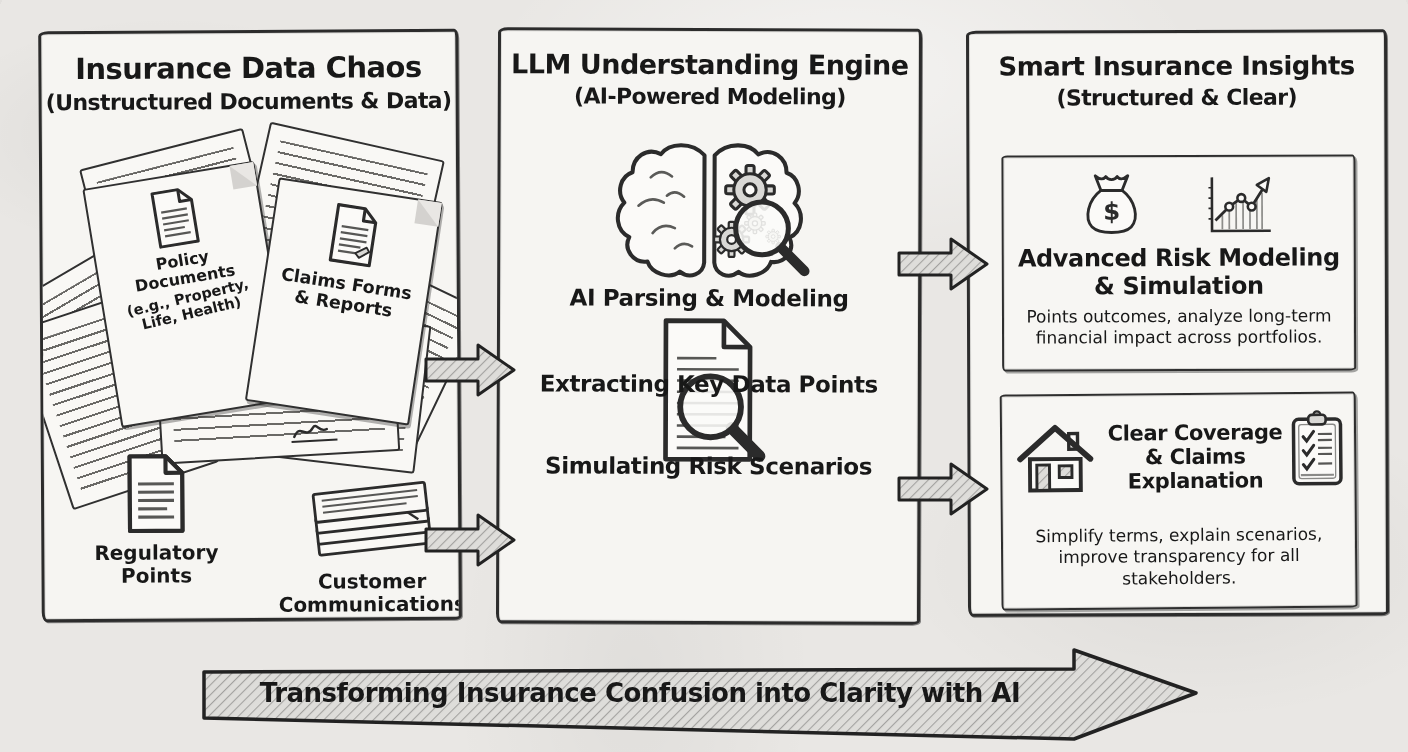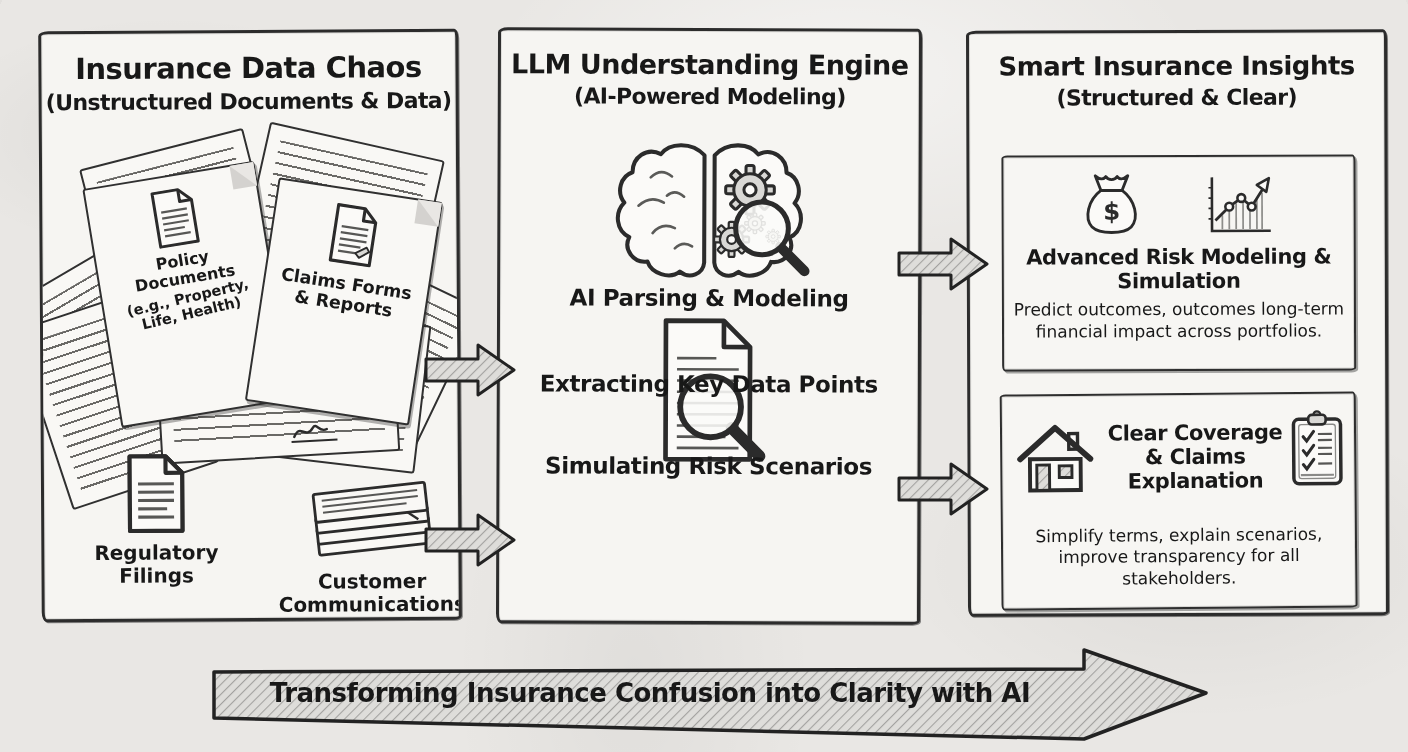--- a/index.html
+++ b/index.html
@@ -63,35 +63,35 @@
   #mid-item-3{top:492px;max-width:300px;line-height:1.25;}
   .docsearch-wrap{position:absolute;top:284px;left:50%;transform:translateX(-50%);z-index:1;}
 
   
   .card{position:absolute;background:#f7f6f3;border:2.5px solid #2e2e2e;
     border-radius:6px 3px 7px 3px / 3px 7px 3px 6px;
     box-shadow:2px 2px 0 rgba(40,40,40,.4), inset 0 0 0 1px rgba(40,40,40,.15);}
   #card-0{left:32px;top:122px;width:350px;height:212px;}
   #card-1{left:30px;top:360px;width:352px;height:212px;transform:rotate(-0.3deg);}
   .card-icons{display:flex;justify-content:center;align-items:flex-end;gap:58px;margin-top:12px;}
-  .card-title{font-weight:bold;text-align:center;font-size:21px;line-height:1.15;margin-top:6px;letter-spacing:-0.4px;}
+  .card-title{font-weight:bold;text-align:center;font-size:24px;line-height:1.15;margin-top:6px;letter-spacing:-0.4px;}
   .card-desc{text-align:center;font-size:17px;line-height:1.25;margin-top:6px;padding:0 8px;font-weight:500;}
   #card-1 .card-title{position:absolute;left:96px;right:62px;top:20px;font-size:21px;}
   #card-1 .card-desc{position:absolute;left:6px;right:6px;top:124px;}
   .house-wrap{position:absolute;left:12px;top:24px;}
   .clipboard-wrap{position:absolute;right:10px;top:16px;}
 
   
   .flow-arrow{position:absolute;z-index:5;}
   #arrow-lm-1{left:424px;top:342px;}
   #arrow-lm-2{left:424px;top:512px;}
   #arrow-mr-1{left:897px;top:236px;}
   #arrow-mr-2{left:897px;top:461px;}
 
-  .banner{position:absolute;left:210px;top:645px;width:1002px;height:100px;z-index:5;}
+  .banner{position:absolute;left:200px;top:645px;width:1002px;height:100px;z-index:5;}
   .banner svg{position:absolute;inset:0;}
   .banner-label{position:absolute;left:10px;width:860px;top:24px;height:48px;
     display:flex;align-items:center;justify-content:center;
     font-weight:bold;font-size:26px;letter-spacing:-0.5px;}
 </style>
 </head>
 <body>
 
 <svg width="0" height="0" style="position:absolute" aria-hidden="true">
   <defs>
@@ -172,21 +172,21 @@
       </svg>
       <div class="doc-label" style="font-size:17.5px;width:150px;margin-top:10px;">Claims Forms &amp; Reports</div>
     </div>
   </div>
 
   <div class="side-group" style="left:22px;top:420px;width:180px;">
     <svg width="62" height="80" viewBox="0 0 44 58">
         <use href="#minidoc" transform="scale(0.76)" transform-origin="0 0" style="transform:scale(1.0)"></use>
         <use href="#minidoc"></use>
       </svg>
-    <div class="side-label" style="width:150px;">Regulatory Filings</div>
+    <div class="side-label" style="width:150px;">Regulatory Points</div>
   </div>
 
   <div class="side-group" style="left:225px;top:438px;width:205px;">
     <svg width="140" height="92" viewBox="0 0 140 92">
       <g transform="rotate(-6 70 50)">
         <rect x="14" y="64" width="112" height="15" rx="2" fill="#f9f8f5" stroke="#2b2b2b" stroke-width="2.8"></rect>
         <rect x="14" y="53" width="112" height="15" rx="2" fill="#f9f8f5" stroke="#2b2b2b" stroke-width="2.8"></rect>
         <rect x="14" y="42" width="112" height="15" rx="2" fill="#f9f8f5" stroke="#2b2b2b" stroke-width="2.8"></rect>
         <rect x="14" y="18" width="112" height="28" rx="2" fill="#f9f8f5" stroke="#2b2b2b" stroke-width="2.8"></rect>
         <g stroke="#575755" stroke-width="2">
@@ -282,21 +282,21 @@
             <line x1="8" y1="52" x2="12" y2="52"></line>
           </g>
         <polyline points="16,54 32,38 46,28 58,38 72,16" fill="none" stroke="#2b2b2b" stroke-width="3.2" stroke-linejoin="round"></polyline>
         <polygon points="64,13 78,5 75,21" fill="#fbfaf8" stroke="#2b2b2b" stroke-width="3" stroke-linejoin="round"></polygon>
         <circle cx="32" cy="38" r="4.5" fill="#fbfaf8" stroke="#2b2b2b" stroke-width="3"></circle>
         <circle cx="46" cy="28" r="4.5" fill="#fbfaf8" stroke="#2b2b2b" stroke-width="3"></circle>
         <circle cx="58" cy="38" r="4.5" fill="#fbfaf8" stroke="#2b2b2b" stroke-width="3"></circle>
       </svg>
     </div>
     <div class="card-title">Advanced Risk Modeling &amp; Simulation</div>
-    <div class="card-desc">Predict outcomes, outcomes long-term financial impact across portfolios.</div>
+    <div class="card-desc">Points outcomes, analyze long-term financial impact across portfolios.</div>
   </div>
 
   <div class="card" id="card-1">
     <div class="house-wrap">
       <svg width="82" height="78" viewBox="0 0 84 80">
         <rect x="56" y="14" width="9" height="16" fill="#fbfaf8" stroke="#2b2b2b" stroke-width="3.5"></rect>
         <path d="M6 40 L42 8 L78 40" fill="none" stroke="#2b2b2b" stroke-width="6" stroke-linecap="round" stroke-linejoin="round"></path>
         <rect x="16" y="40" width="52" height="32" fill="#fbfaf8" stroke="#2b2b2b" stroke-width="4"></rect>
         <rect x="23" y="46" width="13" height="26" fill="url(#hatch)" stroke="#2b2b2b" stroke-width="3"></rect>
         <rect x="46" y="47" width="13" height="12" fill="url(#hatch)" stroke="#2b2b2b" stroke-width="3"></rect>

